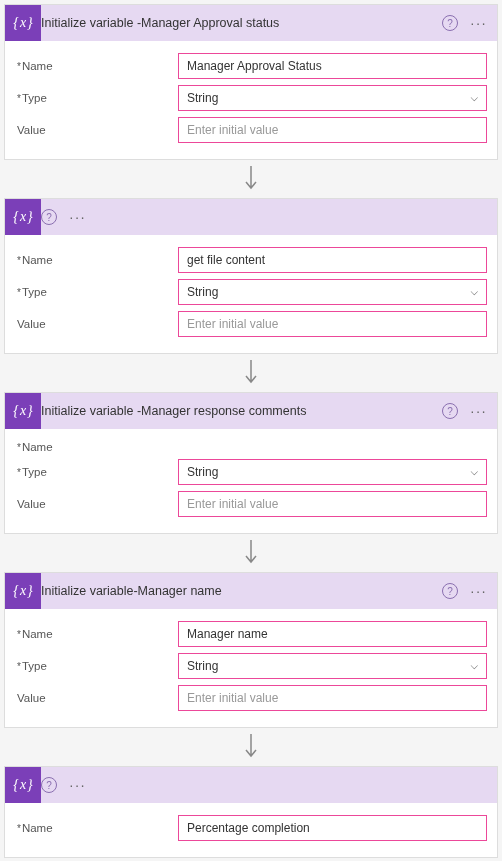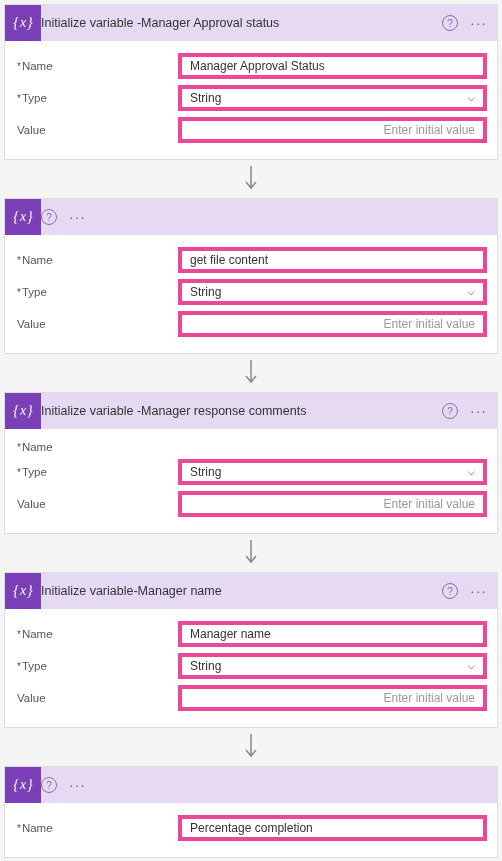--- a/index.html
+++ b/index.html
@@ -79,40 +79,39 @@
     padding-left: 2px;
   }
   .req::before {
     content: "*";
     color: #555;
     margin-right: 1px;
     font-size: 10px;
   }
   .field {
     flex: 1;
-    border: 4px solid #ec4899;
+    border: 1px solid #ec4899;
     height: 26px;
     padding: 0 8px;
     font-size: 12px;
     display: flex;
     align-items: center;
     background: #fff;
     color: #333;
   }
   .select {
     justify-content: space-between;
     cursor: pointer;
   }
   .chevron {
     font-size: 10px;
     color: #666;
   }
   input.field {
     outline: none;
-    text-align: right;
   }
   input.field::placeholder { color: #999; }
   .arrow-down {
     display: flex;
     justify-content: center;
     align-items: center;
     height: 30px;
     color: #888;
   }
   .arrow-down svg { width: 18px; height: 28px; }

